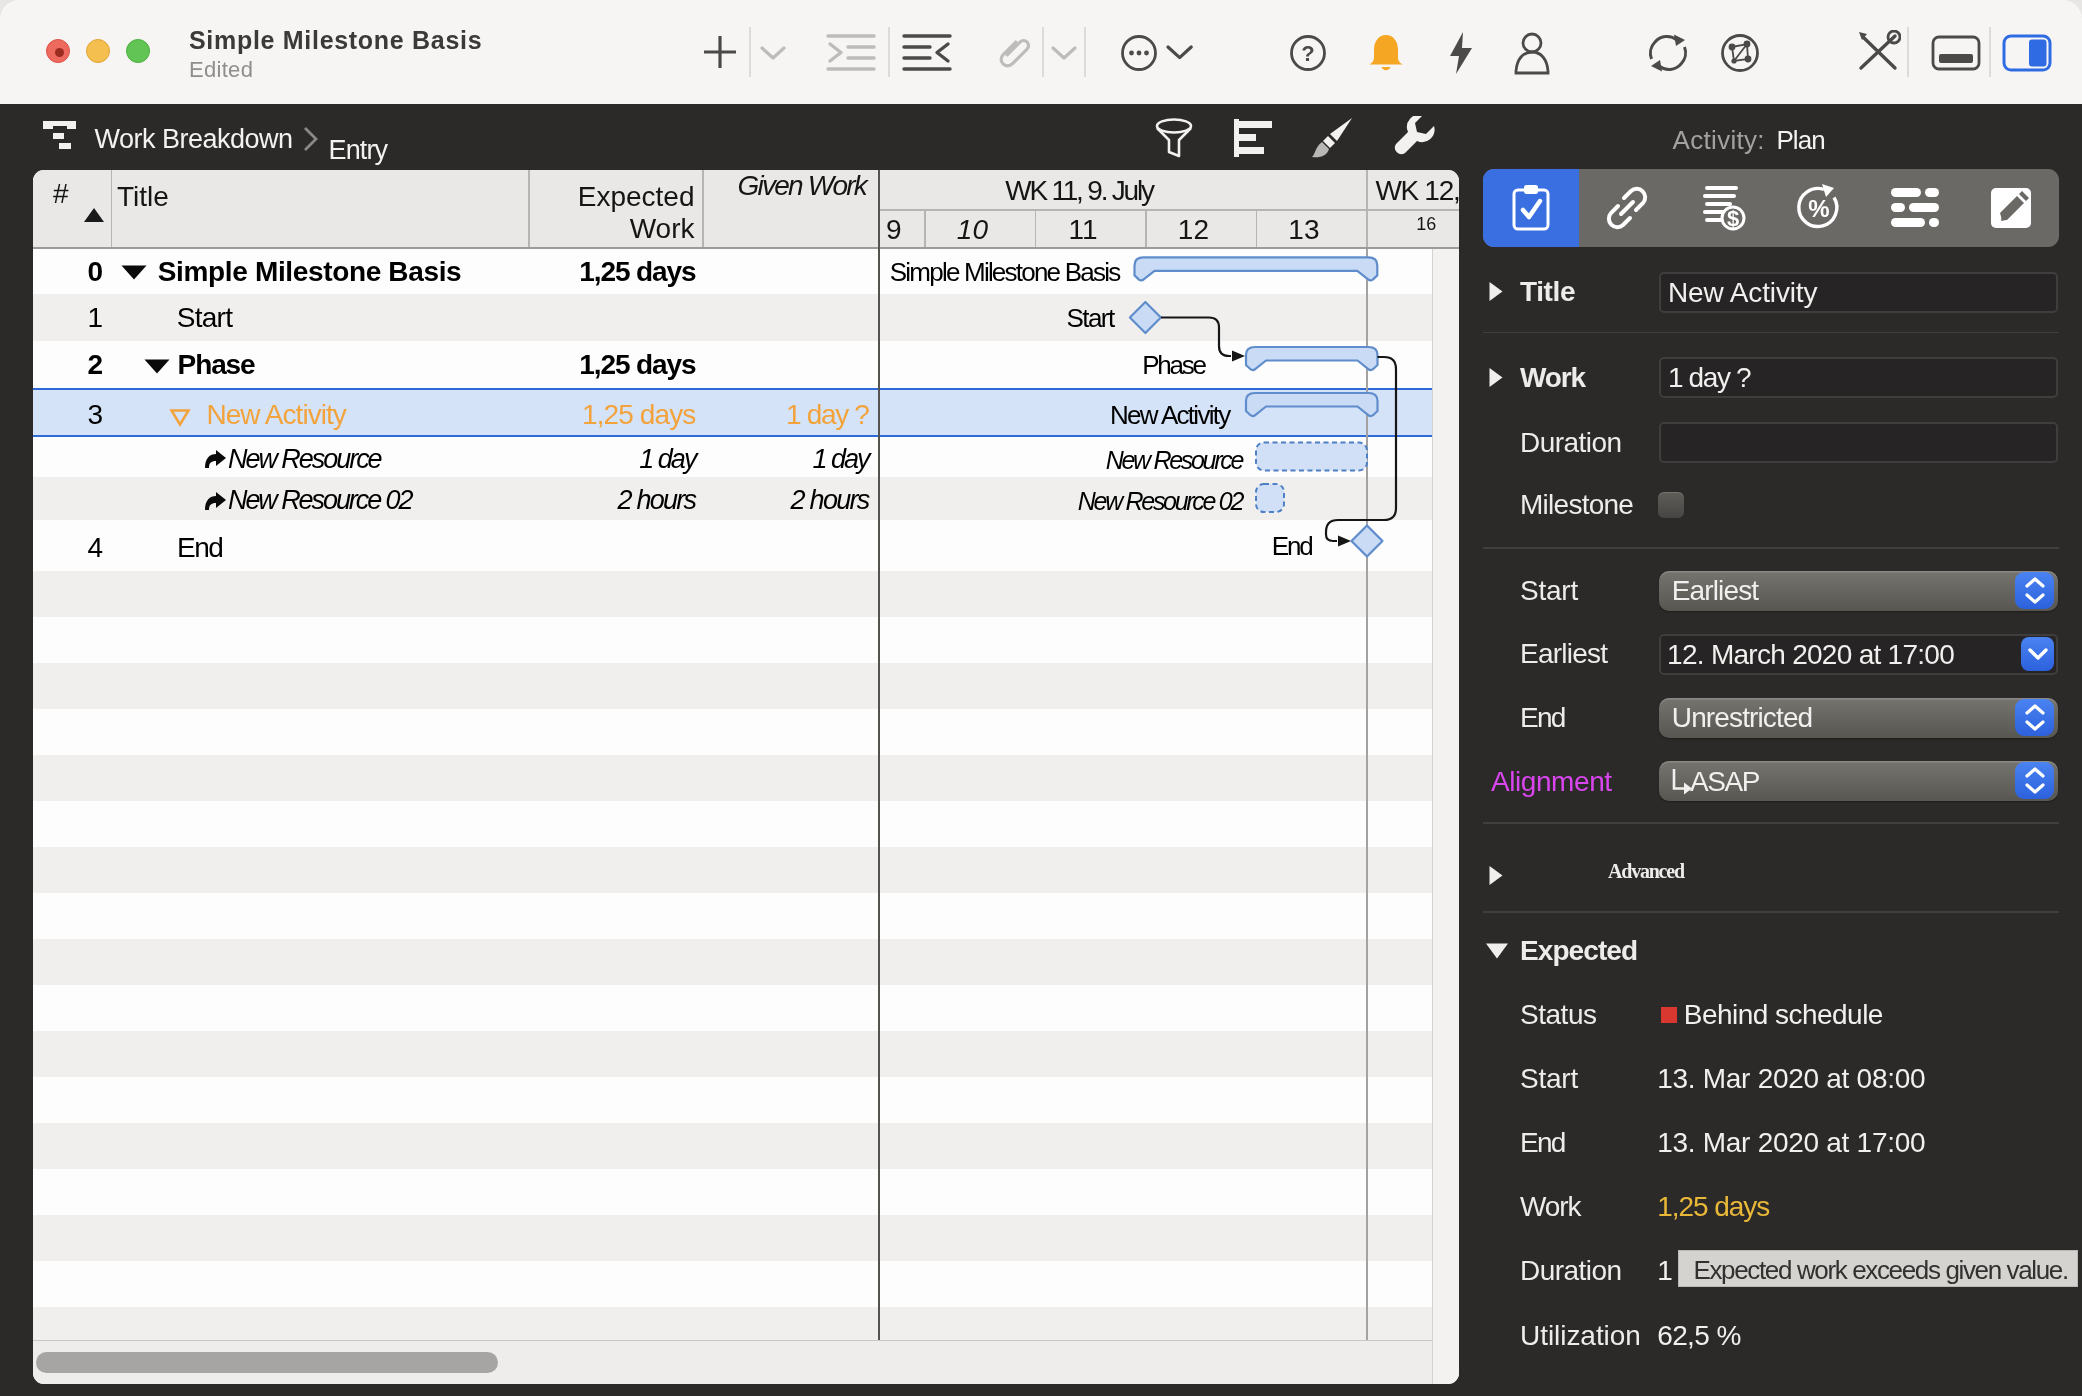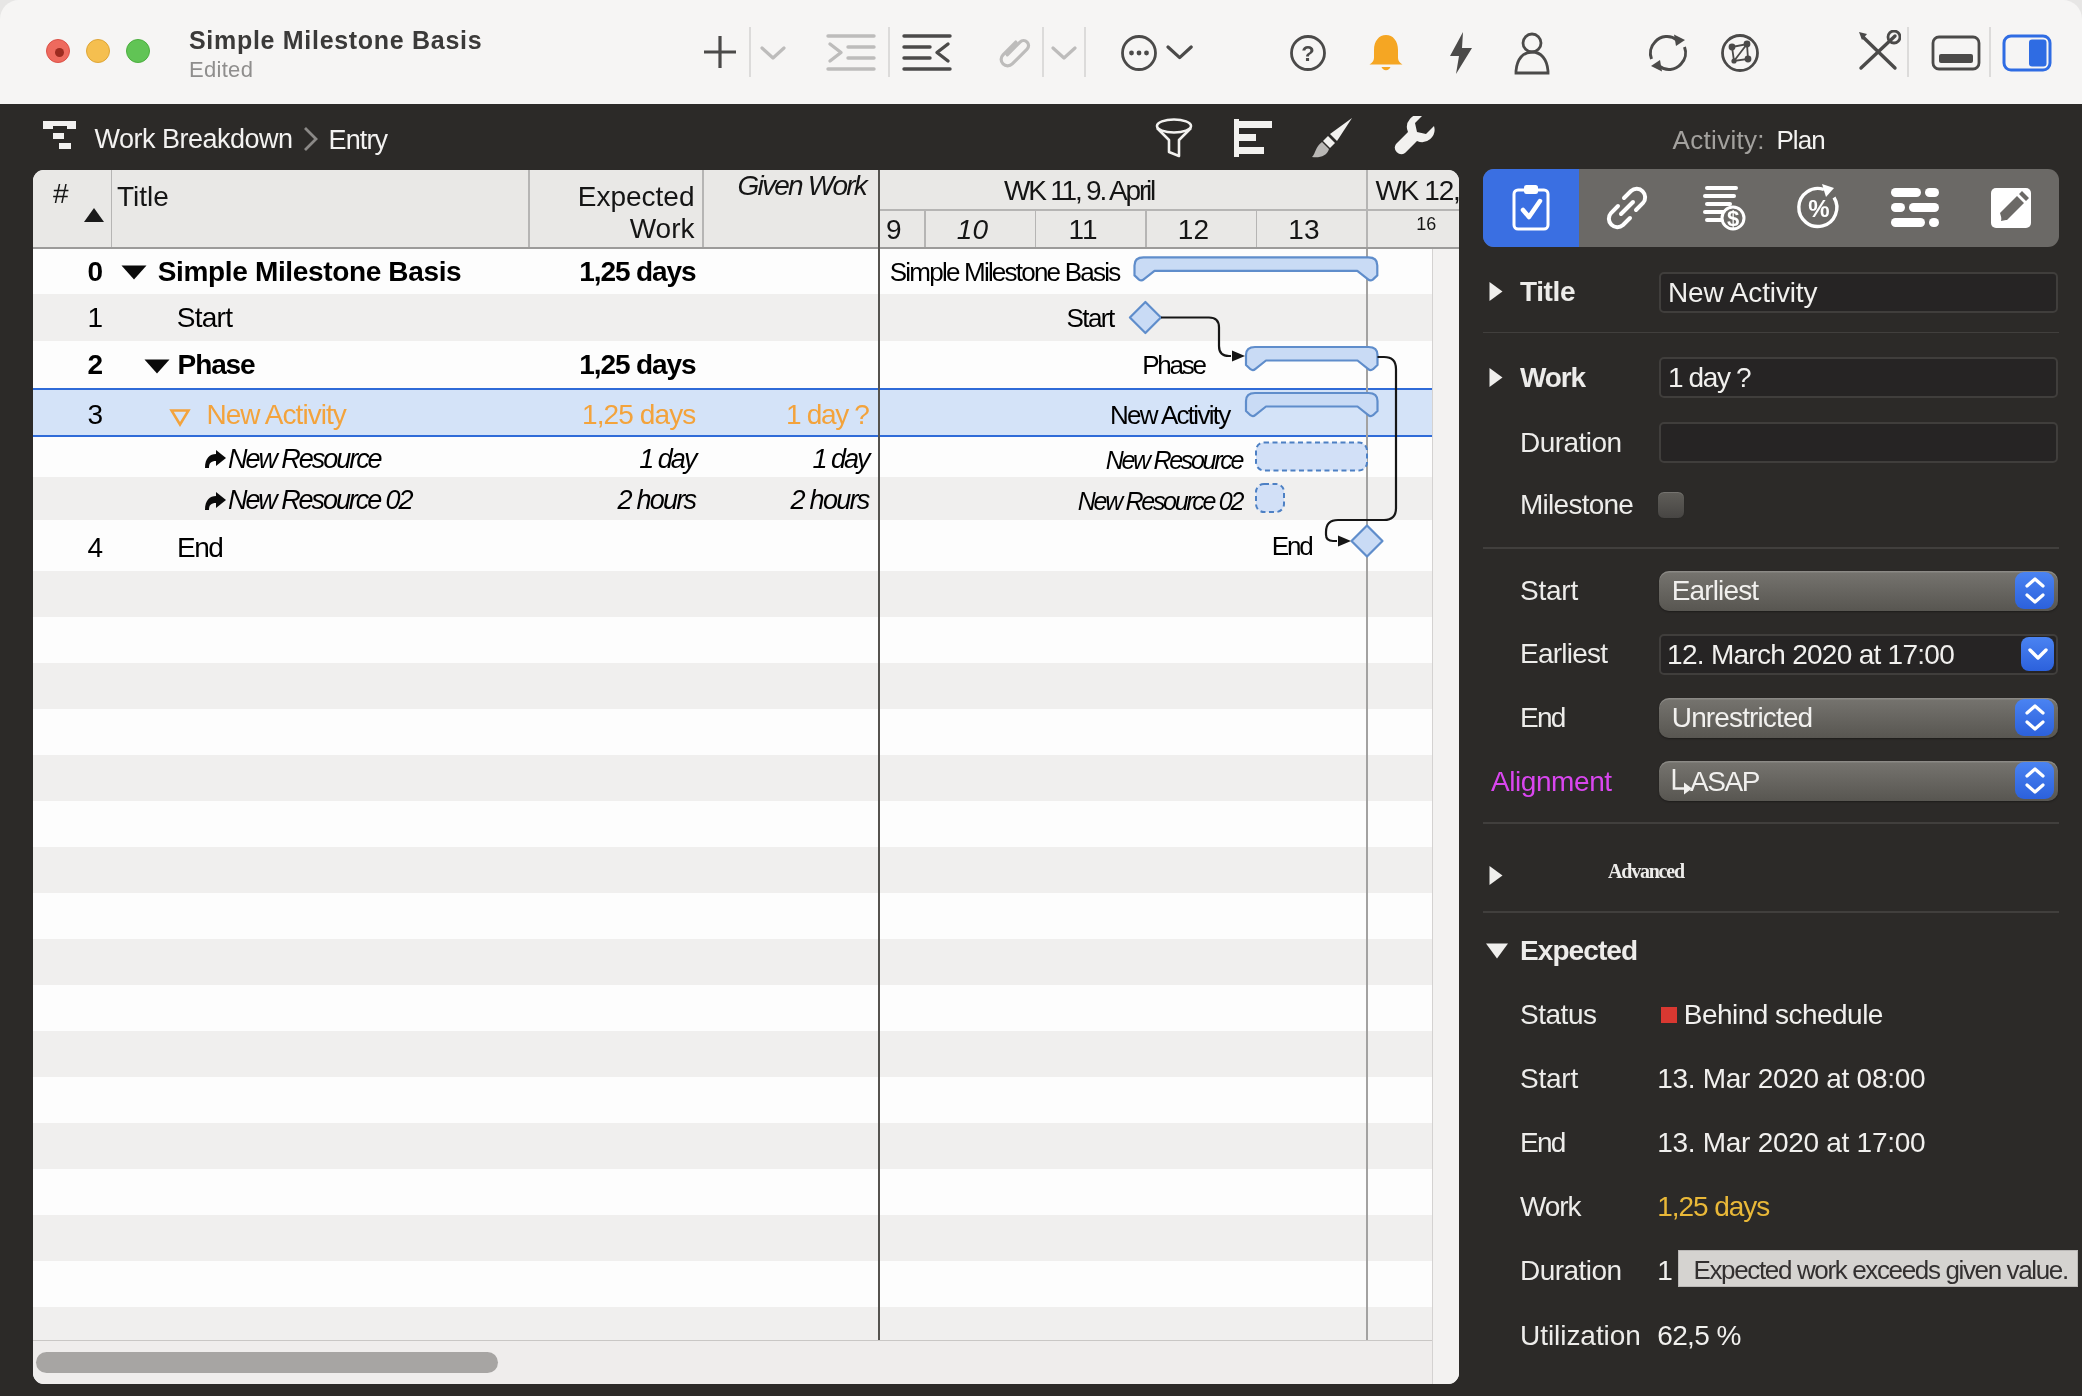--- a/index.html
+++ b/index.html
@@ -115,21 +115,21 @@
 <div class="abs" style="left:0;top:104px;width:2082px;height:66px;background:#2c2a28;"></div>
 <svg class="abs" style="left:43px;top:121px" width="36" height="30">
 <path d="M0 0 H33 V8 H24 V5 H10 V8 H0 Z" fill="#f2f1f0"></path>
 <rect x="10" y="12" width="11" height="6" fill="#f2f1f0"></rect>
 <rect x="16" y="22" width="12" height="6" fill="#f2f1f0"></rect>
   </svg>
 <div class="abs" style="left:94.6px;top:124px;font-size:27px;color:#f3f2f1;letter-spacing:-0.51px;">Work Breakdown</div>
 <svg class="abs" style="left:301px;top:125px" width="20" height="28">
     <path d="M4 3 L15 14 L4 25" stroke="#8b8987" stroke-width="2.8" fill="none"></path>
   </svg>
-<div class="abs" style="left:328.5px;top:125px;font-size:27px;color:#f3f2f1;letter-spacing:-0.88px;">Entry</div>
+<div class="abs" style="left:328.5px;top:135px;font-size:27px;color:#f3f2f1;letter-spacing:-0.88px;">Entry</div>
 <svg class="abs" style="left:1154px;top:118px" width="40" height="40">
 <ellipse cx="20" cy="8" rx="17" ry="6.5" stroke="#f2f1ef" stroke-width="2.6" fill="none"></ellipse>
 <path d="M3 10 L15 22 L15 34 L25 38 L25 22 L37 10" stroke="#f2f1ef" stroke-width="2.6" fill="none" stroke-linejoin="round"></path>
   </svg>
 <svg class="abs" style="left:1234px;top:119px" width="40" height="38">
 <rect x="0" y="0" width="5" height="38" fill="#f2f1ef"></rect>
 <rect x="0" y="2" width="38" height="7" fill="#f2f1ef"></rect>
 <rect x="0" y="15" width="22" height="7" fill="#f2f1ef"></rect>
 <rect x="0" y="28" width="30" height="7" fill="#f2f1ef"></rect>
   </svg>
@@ -166,21 +166,21 @@
 <div class="abs" style="left:1333.2px;top:0;width:1.5px;height:79px;background:#b6b5b4;"></div>
 <div class="abs" style="left:845.6px;top:39px;width:580.4px;height:1.5px;background:#b6b5b4;"></div>
 <div class="abs" style="left:0;top:77.4px;width:1426px;height:1.8px;background:#9c9b9a;"></div>
 <div class="abs" style="left:20px;top:8px;color:#151515;font-size:28px;">#</div>
 <svg class="abs" style="left:50px;top:37px" width="22" height="16">
       <path d="M11 1 L21 15 L1 15 Z" fill="#1a1a1a"></path>
     </svg>
 <div class="abs" style="left:84px;top:11px;color:#151515;font-size:28px;">Title</div>
 <div class="abs" style="left:420px;top:11px;width:241.5px;color:#151515;font-size:28px;text-align:right;line-height:32px;">Expected<br>Work</div>
 <div class="abs" style="left:640px;top:0;width:193px;color:#151515;font-size:28px;text-align:right;letter-spacing:-1.78px;font-style:italic;">Given Work</div>
-<div class="abs" style="left:936px;top:4.9px;width:220px;color:#151515;font-size:28px;text-align:center;letter-spacing:-2.2px;">WK 11, 9. April</div>
+<div class="abs" style="left:936px;top:4.9px;width:220px;color:#151515;font-size:28px;text-align:center;letter-spacing:-2.2px;">WK 11, 9. July</div>
 <div class="abs" style="left:1342.4px;top:4.9px;width:200px;color:#151515;font-size:28px;letter-spacing:-1.3px;">WK 12,</div>
 <div class="abs" style="left:853px;top:43.9px;color:#151515;font-size:28px;">9</div>
 <div class="abs" style="left:884.2px;top:43.9px;width:110.5px;color:#151515;font-size:28px;text-align:center;font-style:italic;">10</div>
 <div class="abs" style="left:994.7px;top:43.9px;width:110.5px;color:#151515;font-size:28px;text-align:center;">11</div>
 <div class="abs" style="left:1105.2px;top:43.9px;width:110.5px;color:#151515;font-size:28px;text-align:center;">12</div>
 <div class="abs" style="left:1215.7px;top:43.9px;width:110.5px;color:#151515;font-size:28px;text-align:center;">13</div>
 <div class="abs" style="left:1338.2px;top:43.9px;width:110px;color:#151515;font-size:18px;text-align:center;">16</div>
 <div class="abs" style="left:0;top:218px;width:1399px;height:49px;background:#d4e3f8;border-top:2.2px solid #2f6bd8;border-bottom:2.2px solid #2f6bd8;"></div>
 <div class="abs" style="left:844.6px;top:0;width:2px;height:1214px;background:#55534f;"></div>
 <div class="abs" style="left:1333.2px;top:79px;width:1.5px;height:1091px;background:#a3a2a1;"></div>

